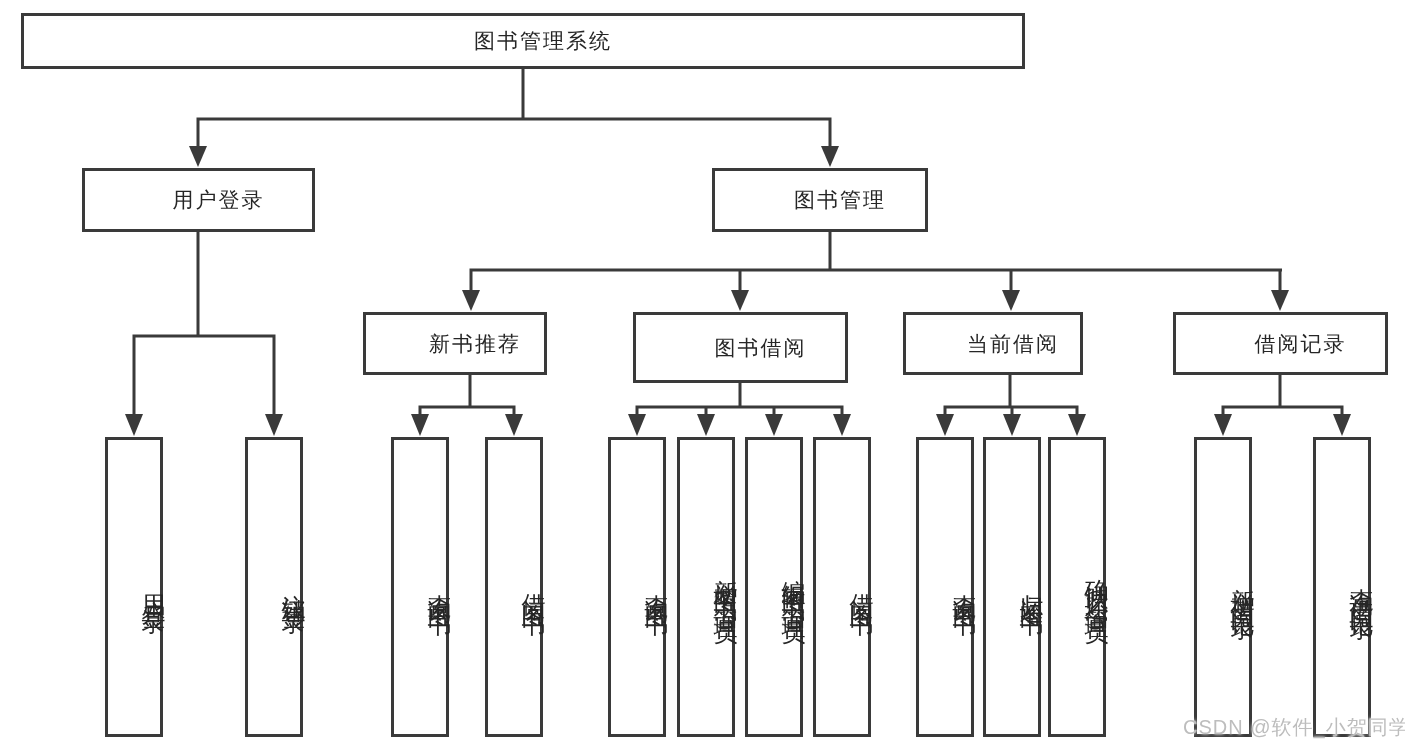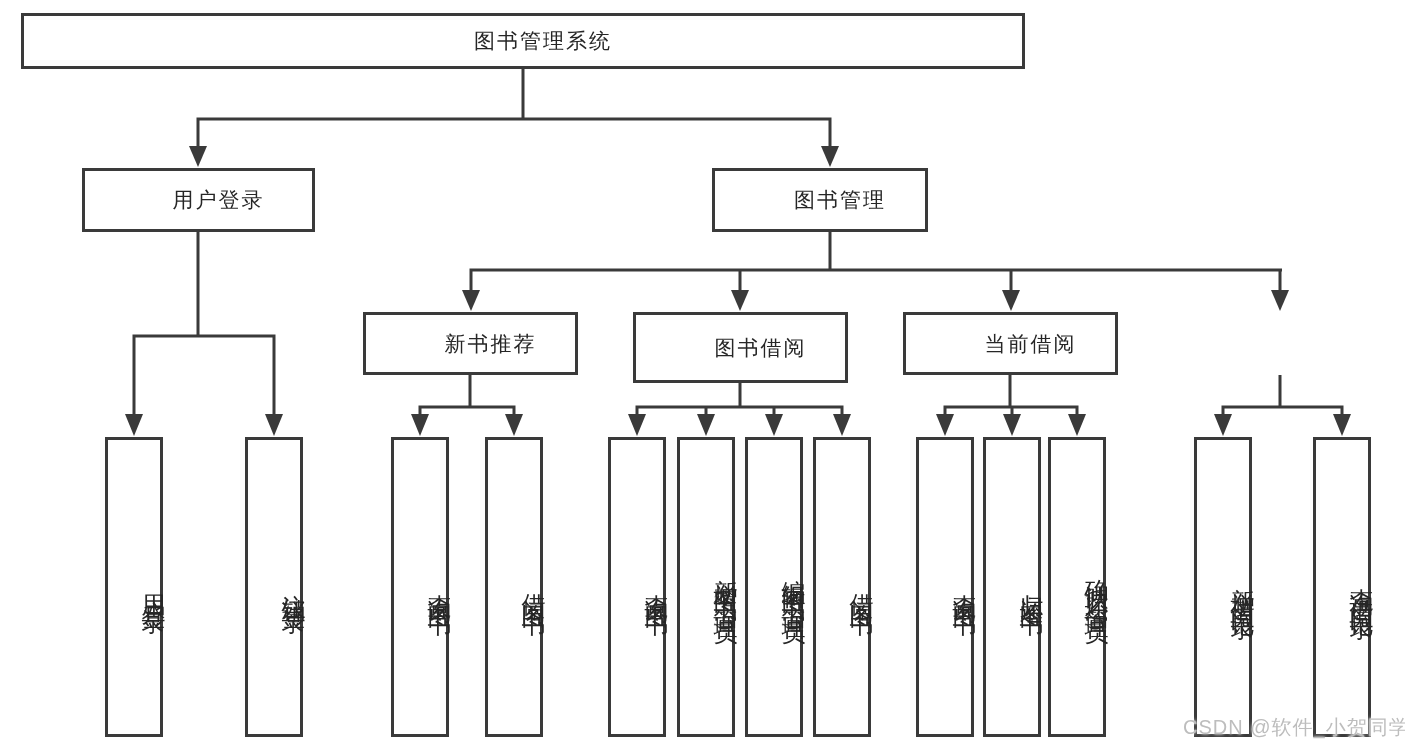--- a/index.html
+++ b/index.html
@@ -97,28 +97,31 @@
     <span>图书管理系统</span>
   </div>
 
   <div class="node h" style="left:82px;top:168px;width:233px;height:64px">
     <span>用户登录</span>
   </div>
   <div class="node h" style="left:712px;top:168px;width:216px;height:64px">
     <span>图书管理</span>
   </div>
 
-  <div class="node h" style="left:363px;top:312px;width:215px;height:63px">
+  <div class="node h" style="left:363px;top:312px;width:184px;height:63px">
     <span>新书推荐</span>
   </div>
   <div class="node h" style="left:633px;top:312px;width:215px;height:71px">
     <span>图书借阅</span>
   </div>
-  <div class="node h" style="left:903px;top:312px;width:215px;height:63px">
+  <div class="node h" style="left:903px;top:312px;width:180px;height:63px">
     <span>当前借阅</span>
+  </div>
+  <div class="node h" style="left:1173px;top:312px;width:215px;height:63px">
+    <span>借阅记录</span>
   </div>
 
   <div class="node v" style="left:105px;top:437px;width:58px;height:300px">
     <span>用户登录</span>
   </div>
   <div class="node v" style="left:245px;top:437px;width:58px;height:300px">
     <span>注销登录</span>
   </div>
 
   <div class="node v" style="left:391px;top:437px;width:58px;height:300px">

